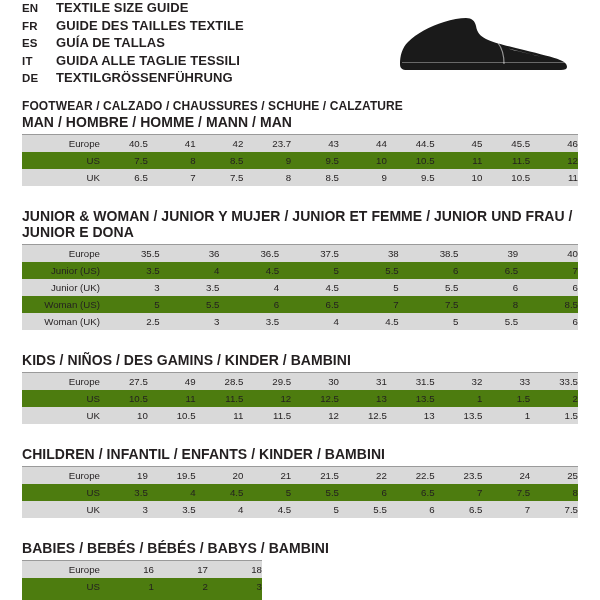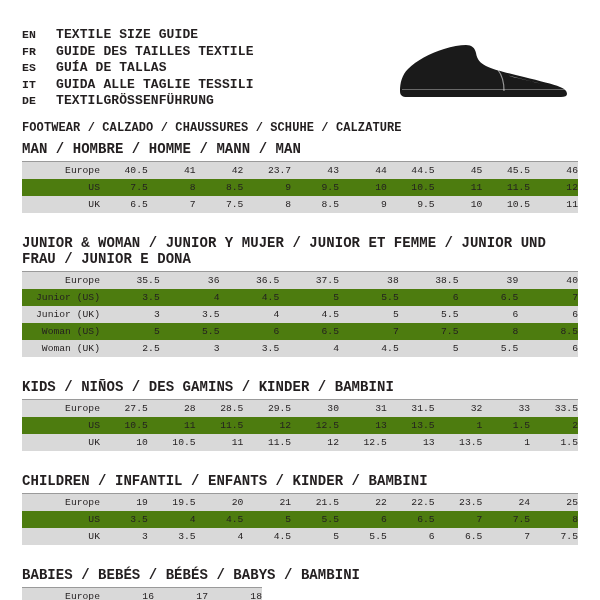--- a/index.html
+++ b/index.html
@@ -12,22 +12,21 @@
     background: #ffffff;
     font-family: "Liberation Sans", sans-serif;
     color: #231f20;
     overflow: hidden;
   }
   .page {
     position: relative;
     width: 600px;
     height: 600px;
     box-sizing: border-box;
-    padding: 27px 22px 0 22px;
-    font-family: Liberation Mono, monospace;
+    padding: 0 22px 0 22px;
   }
 
   
   .header {
     position: relative;
     height: 92px;
   }
   .lang-list {
     width: 330px;
   }
@@ -262,21 +261,21 @@
       </table>
   </div>
 
   <div class="group">
     <div class="group-title">KIDS / NIÑOS / DES GAMINS / KINDER / BAMBINI</div>
     <table class="full">
       <tbody>
           <tr class="shaded divider-top">
         <td class="lbl">Europe</td>
         <td>27.5</td>
-        <td>28</td>
+        <td>49</td>
         <td>28.5</td>
         <td>29.5</td>
         <td>30</td>
         <td>31</td>
         <td>31.5</td>
         <td>32</td>
         <td>33</td>
         <td>33.5</td>
       </tr>
       <tr class="plain">

